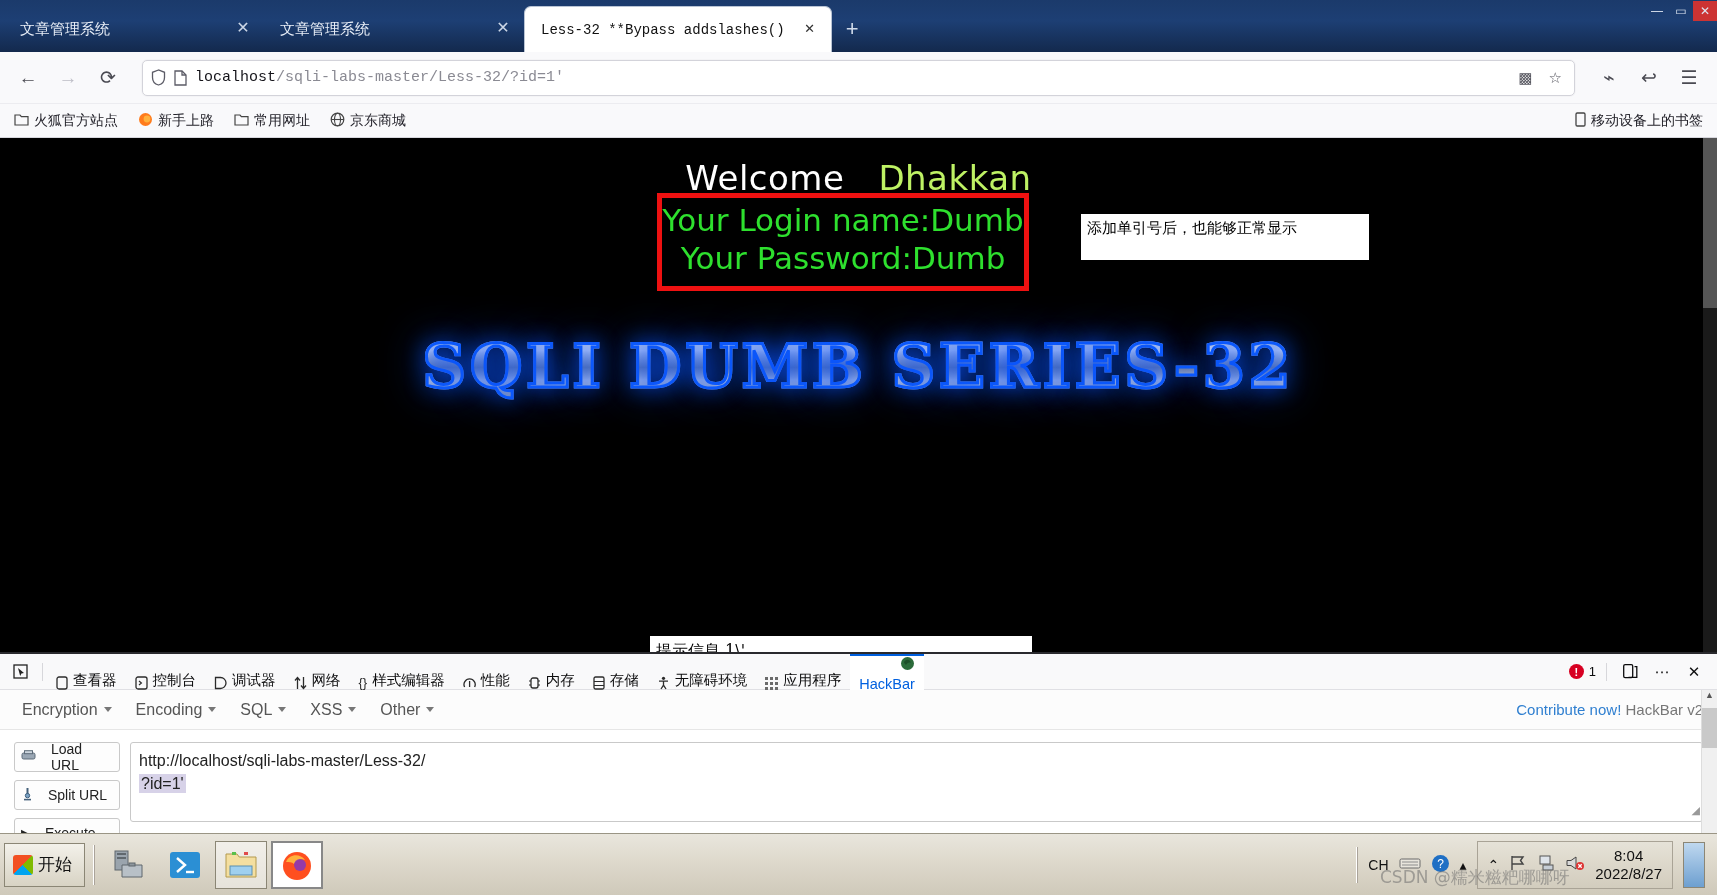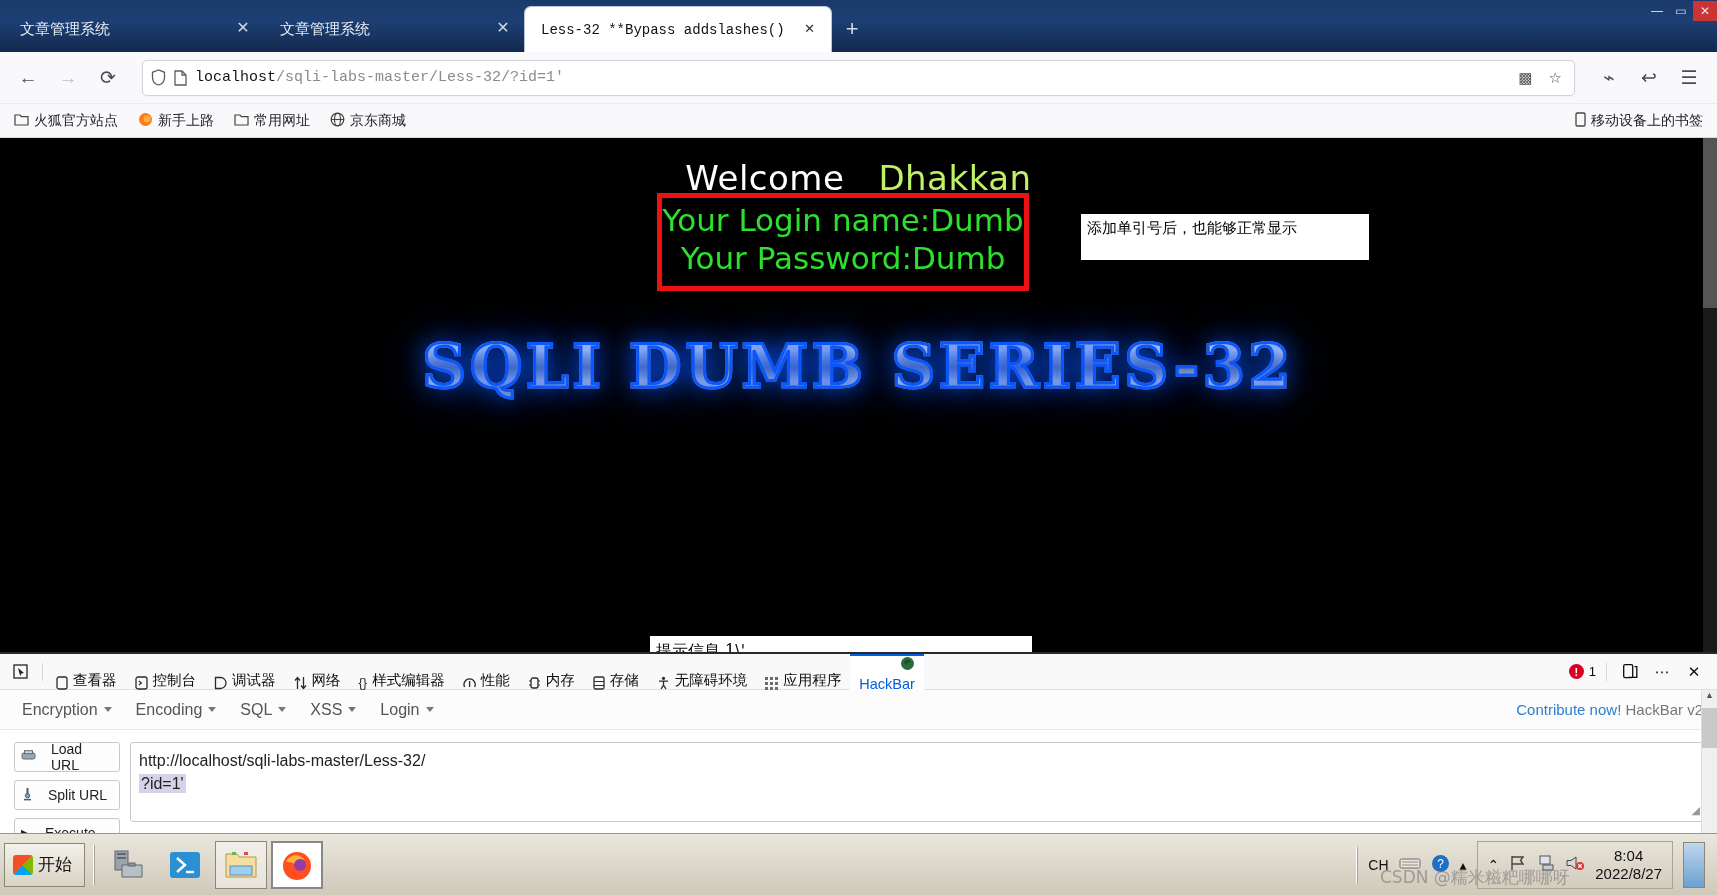--- a/index.html
+++ b/index.html
@@ -550,21 +550,21 @@
         </div>
         <div class="hb-menu">
           <span>SQL</span>
             <span class="caret"></span>
         </div>
         <div class="hb-menu">
           <span>XSS</span>
             <span class="caret"></span>
         </div>
         <div class="hb-menu">
-          <span>Login</span>
+          <span>Other</span>
             <span class="caret"></span>
         </div>
         <div class="hb-right">
           <a href="#">Contribute now!</a>
           <span>HackBar v2</span>
         </div>
       </div>
 
       <div class="hb-body">
         <div class="hb-btns">

